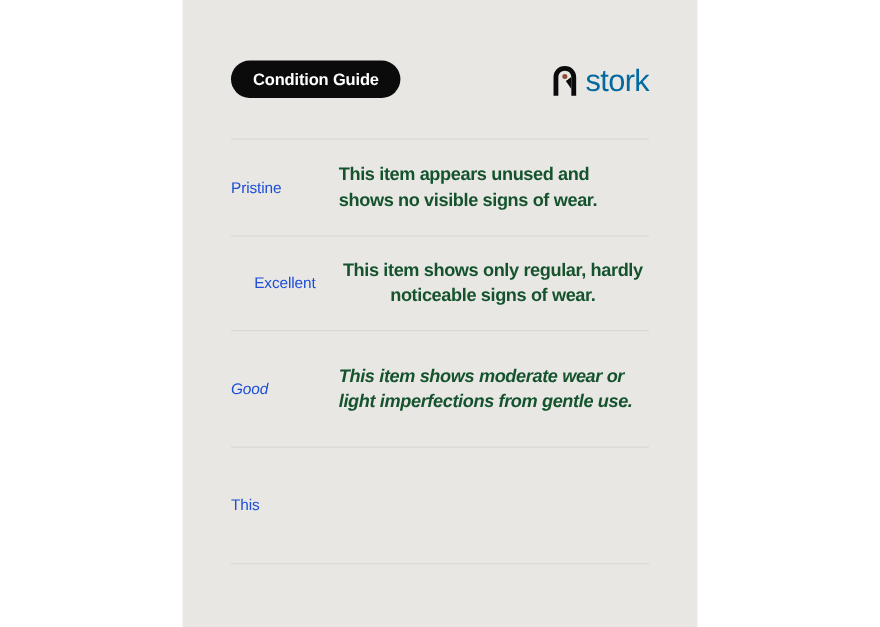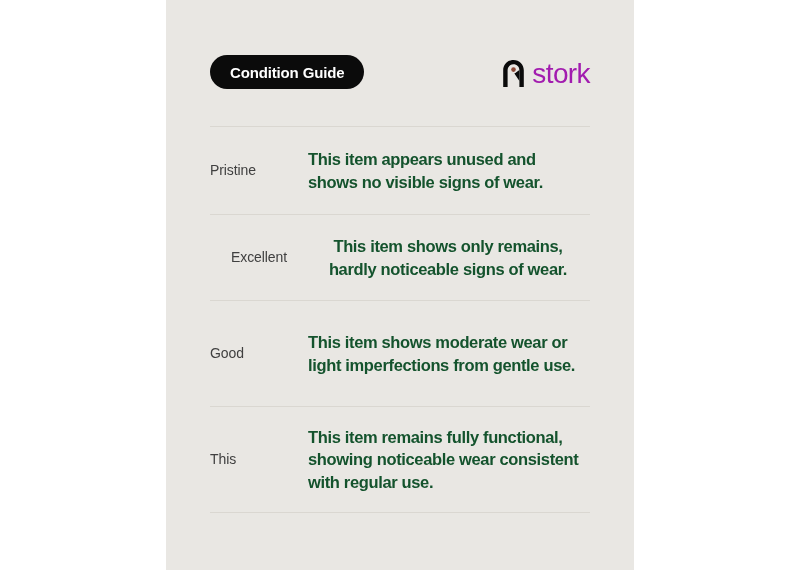--- a/index.html
+++ b/index.html
@@ -72,21 +72,21 @@
 
   .brand-mark {
     width: 23px;
     height: 29px;
     display: block;
   }
 
   .brand-name {
     font-size: 28px;
     font-weight: normal;
-    color: #a21caf;
+    color: #0369a1;
     letter-spacing: -0.6px;
     line-height: 1;
     position: relative;
     top: 1px;
   }
 
   
   .table {
     position: absolute;
     left: 44px;
@@ -100,28 +100,28 @@
     border-top: 1px solid #dad7d1;
     box-sizing: border-box;
   }
 
   .row:last-child {
     border-bottom: 1px solid #dad7d1;
   }
 
   .row.r-pristine  { height: 88px; }
   .row.r-excellent { height: 86px; text-align: center; }
-  .row.r-good      { height: 106px; }
+  .row.r-good      { height: 106px; font-style: italic; }
   .row.r-fair      { height: 107px; }
 
   .row-label {
     width: 98px;
     flex: 0 0 98px;
     font-size: 14px;
-    color: #404040;
+    color: #1d4ed8;
     letter-spacing: -0.1px;
     line-height: 1.25;
   }
 
   .row-desc {
     flex: 1 1 auto;
     font-size: 16.5px;
     font-weight: bold;
     color: #14532d;
     line-height: 1.34;
@@ -156,29 +156,28 @@
 
     <div class="table">
 
       <div class="row r-pristine">
         <div class="row-label">Pristine</div>
         <div class="row-desc">This item appears unused and shows no visible signs of wear.</div>
       </div>
 
       <div class="row r-excellent">
         <div class="row-label">Excellent</div>
-        <div class="row-desc">This item shows only remains, hardly noticeable signs of wear.</div>
+        <div class="row-desc">This item shows only regular, hardly noticeable signs of wear.</div>
       </div>
 
       <div class="row r-good">
         <div class="row-label">Good</div>
         <div class="row-desc">This item shows moderate wear or light imperfections from gentle use.</div>
       </div>
 
       <div class="row r-fair">
         <div class="row-label">This</div>
-        <div class="row-desc">This item remains fully functional, showing noticeable wear consistent with regular use.</div>
       </div>
 
     </div>
 
   </div>
 </div>
 
 </body></html>

